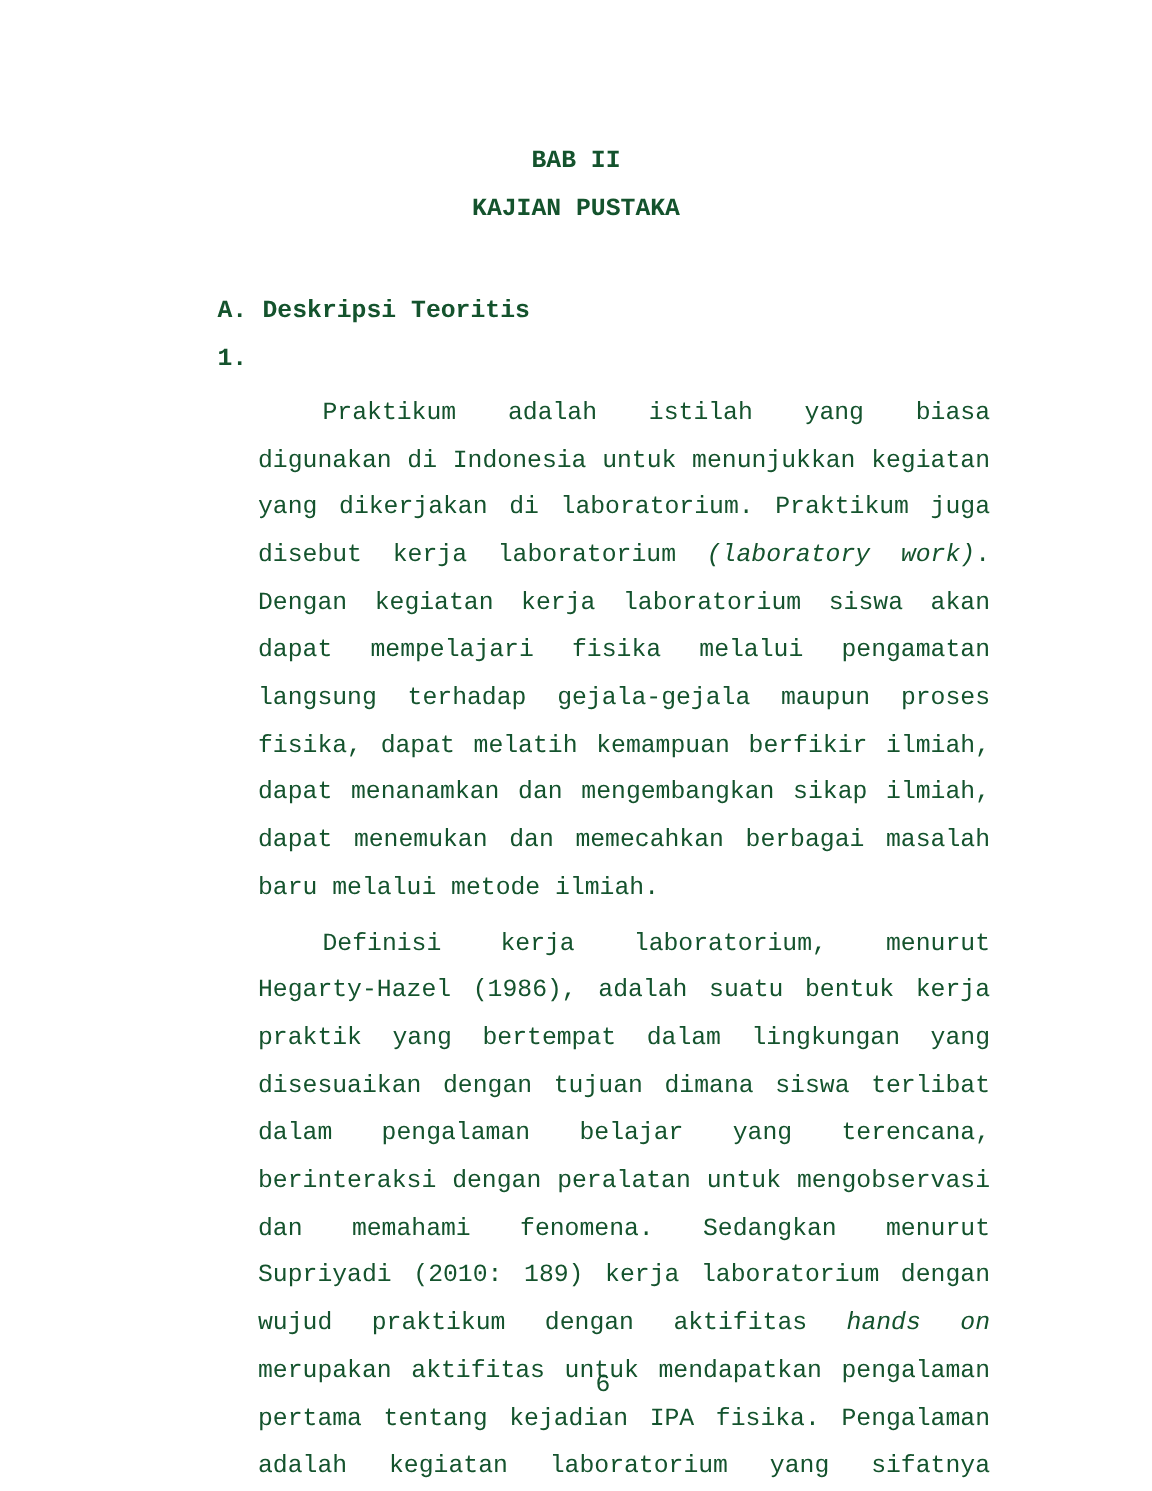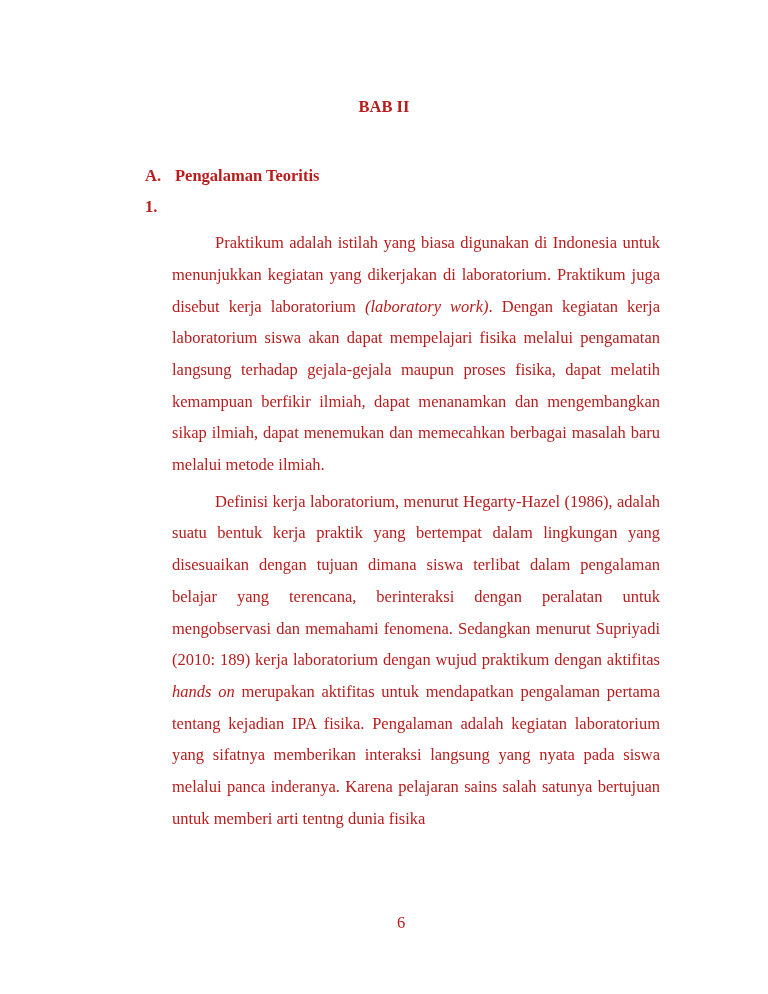--- a/index.html
+++ b/index.html
@@ -5,22 +5,22 @@
   html, body {
     margin: 0;
     padding: 0;
     background: #ffffff;
   }
   .page {
     position: relative;
     width: 768px;
     height: 994px;
     background: #ffffff;
-    color: #b91c1c;
-    font-family: Liberation Serif, serif;
+    color: #14532d;
+    font-family: Liberation Mono, monospace;
     font-size: 16.5px;
     overflow: hidden;
   }
   .doc-header {
     padding-top: 91px;
     text-align: center;
     font-weight: bold;
     line-height: 31.7px;
   }
   .heading-list {
@@ -58,26 +58,27 @@
     line-height: 20px;
   }
 </style>
 </head>
 <body>
 
 <div class="page">
 
   <div class="doc-header">
     <div>BAB II</div>
+    <div>KAJIAN PUSTAKA</div>
   </div>
 
   <div class="heading-list">
       <div class="heading-row">
         <span class="heading-label">A.</span>
-        <span class="heading-text">Pengalaman Teoritis</span>
+        <span class="heading-text">Deskripsi Teoritis</span>
       </div>
       <div class="heading-row">
         <span class="heading-label">1.</span>
       </div>
     </div>
 
   <div class="paragraph-list">
       <p class="body-paragraph"><span>Praktikum adalah istilah yang biasa digunakan di Indonesia untuk menunjukkan kegiatan yang dikerjakan di laboratorium. Praktikum juga disebut kerja laboratorium </span><em>(laboratory work)</em><span>. Dengan kegiatan kerja laboratorium siswa akan dapat mempelajari fisika melalui pengamatan langsung terhadap gejala-gejala maupun proses fisika, dapat melatih kemampuan berfikir ilmiah, dapat menanamkan dan mengembangkan sikap ilmiah, dapat menemukan dan memecahkan berbagai masalah baru melalui metode ilmiah.</span></p>
       <p class="body-paragraph"><span>Definisi kerja laboratorium, menurut Hegarty-Hazel (1986), adalah suatu bentuk kerja praktik yang bertempat dalam lingkungan yang disesuaikan dengan tujuan dimana siswa terlibat dalam pengalaman belajar yang terencana, berinteraksi dengan peralatan untuk mengobservasi dan memahami fenomena. Sedangkan menurut Supriyadi (2010: 189) kerja laboratorium dengan wujud praktikum dengan aktifitas </span><em>hands on</em><span> merupakan aktifitas untuk mendapatkan pengalaman pertama tentang kejadian IPA fisika. Pengalaman adalah kegiatan laboratorium yang sifatnya memberikan interaksi langsung yang nyata pada siswa melalui panca inderanya. Karena pelajaran sains salah satunya bertujuan untuk memberi arti tentng dunia fisika</span></p>
     </div>

